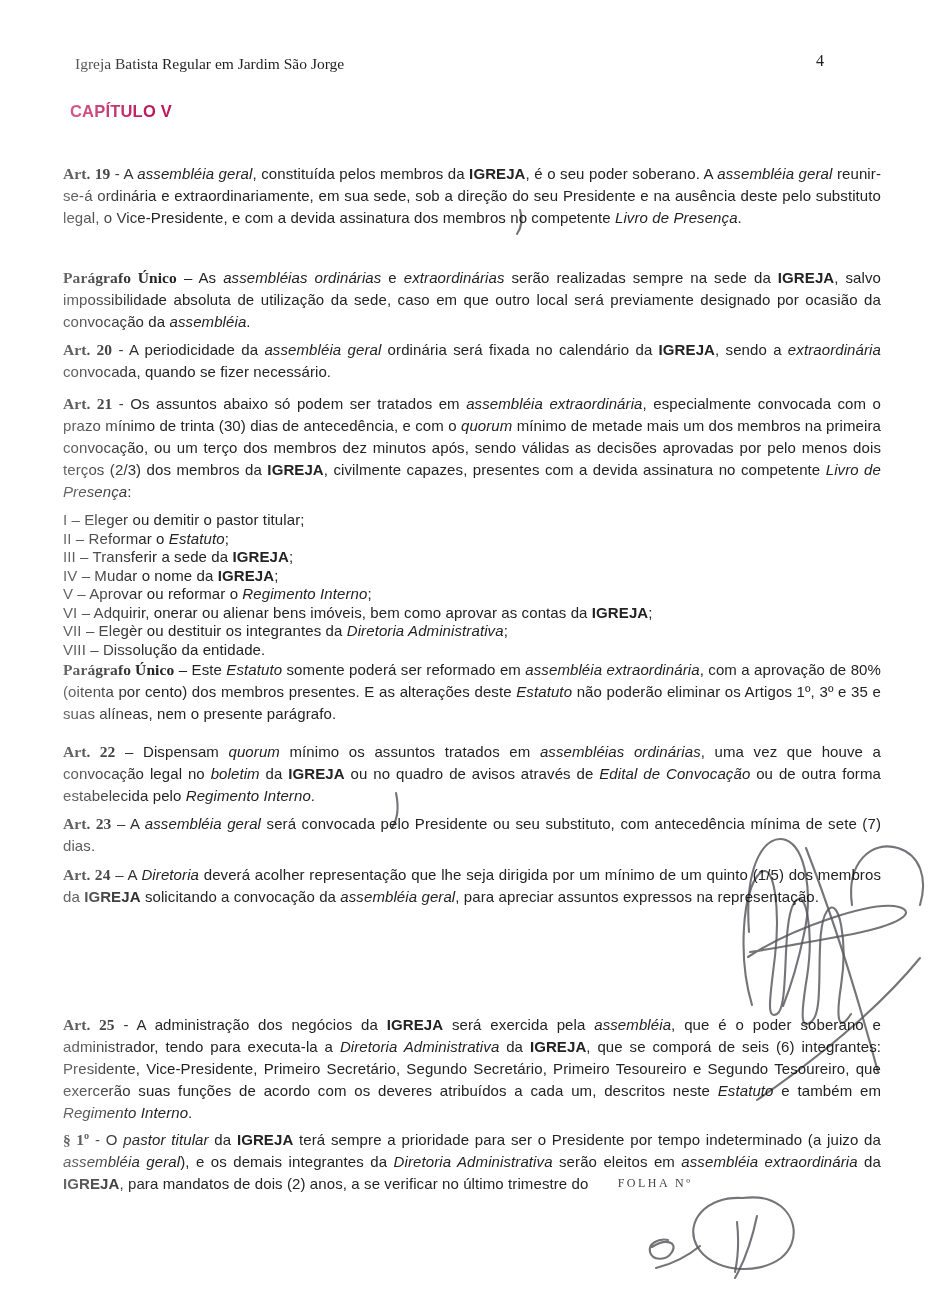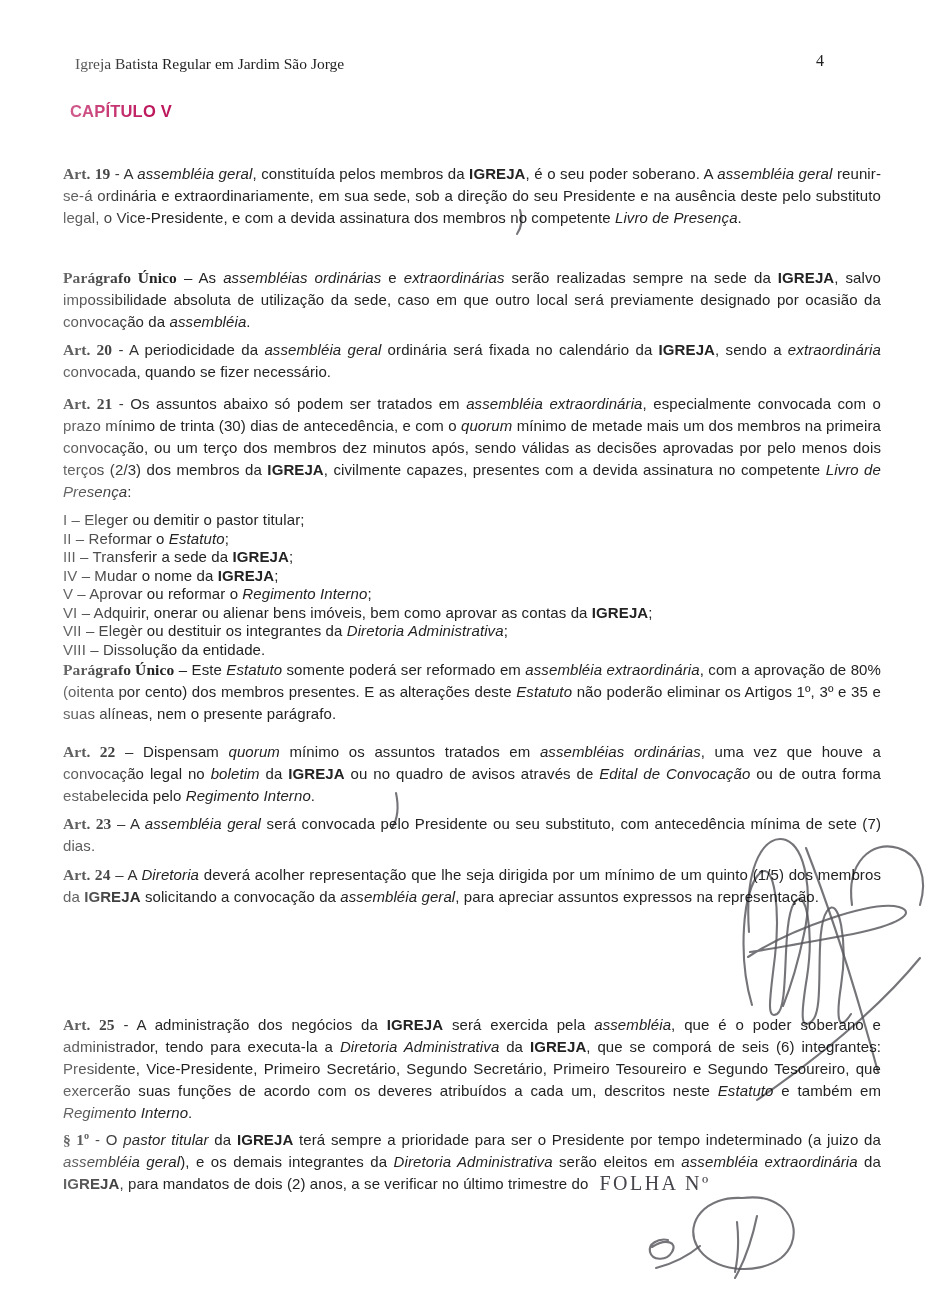--- a/index.html
+++ b/index.html
@@ -68,21 +68,21 @@
     position: absolute; left: 455px; top: 1174px; width: 400px;
     text-align: center;
     font-family: "Liberation Serif", serif;
     font-size: 12.5px; line-height: 15.5px;
     color: #3d3d46;
     mix-blend-mode: multiply;
     z-index: 3;
   }
   .folha {
     margin-top: 2px;
-    font-size: 20px; letter-spacing: 2.5px;
+    font-size: 12px; letter-spacing: 2.5px;
     color: #45454c;
   }
 
   svg.ink {
     position: absolute; left: 0; top: 0;
     z-index: 6; pointer-events: none;
     mix-blend-mode: multiply;
   }
   svg.ink path {
     fill: none; stroke: #55555c; stroke-width: 2.1;

